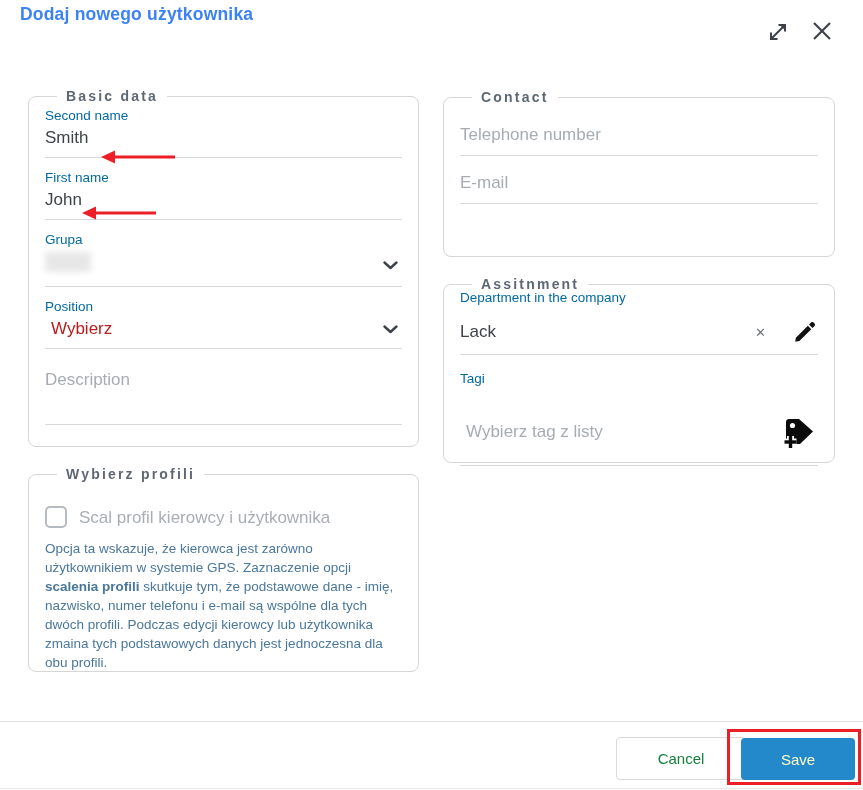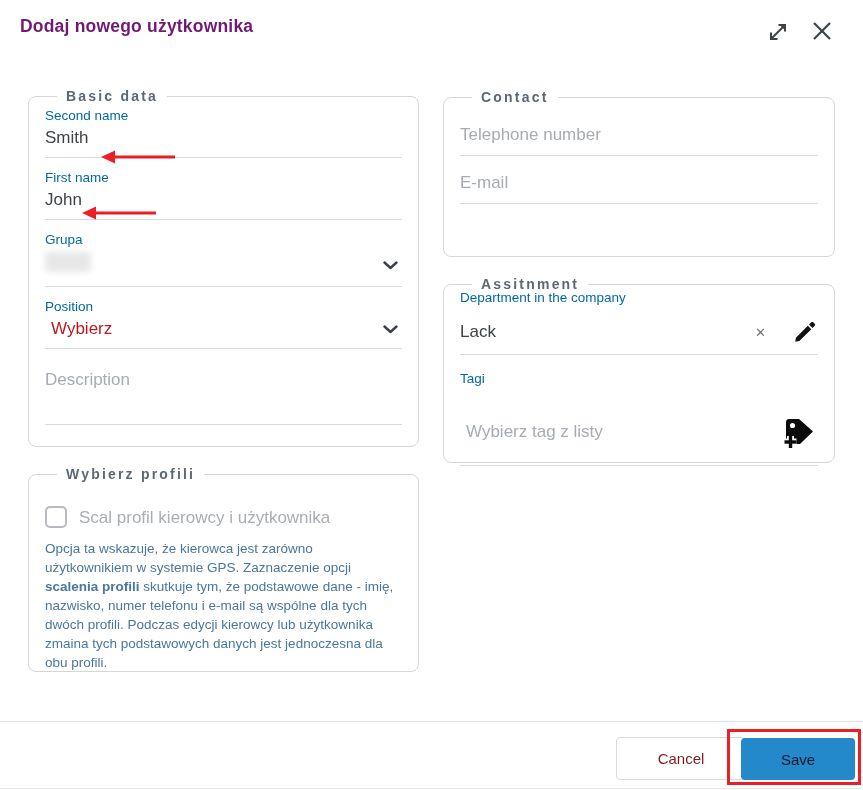--- a/index.html
+++ b/index.html
@@ -1,21 +1,21 @@
 <!DOCTYPE html>
 <html><head>
 <meta charset="utf-8">
 <style>
   * { margin:0; padding:0; box-sizing:border-box; }
   html,body { width:863px; height:790px; background:#ffffff;
     font-family:"Liberation Sans", sans-serif; }
   .stage { position:relative; width:863px; height:790px; background:#fff; overflow:hidden; }
 
   
-  .dlg-title { position:absolute; left:20px; top:16px; font-size:17.5px; font-weight:700; color:#701a75; letter-spacing:.2px; }
+  .dlg-title { position:absolute; left:20px; top:4px; font-size:17.5px; font-weight:700; color:#3b82f6; letter-spacing:.2px; }
   .icon-btn { position:absolute; background:none; border:none; cursor:pointer; padding:0; }
   .btn-expand { left:766px; top:20px; width:24px; height:24px; }
   .btn-close  { left:808px; top:17px; width:28px; height:28px; }
 
   
   fieldset { position:absolute; border:1px solid #d6d6d6; border-radius:8px; background:#fff; }
   legend { margin-left:12px; padding:0 9px; font-size:14px; font-weight:600; color:#5d6874; letter-spacing:2.2px; }
   .fs-basic   { left:28px;  top:88px;  width:391px; height:359px; padding:4px 16px 0; }
   .fs-merge   { left:28px;  top:466px; width:391px; height:206px; padding:10px 16px 0; }
   .fs-contact { left:443px; top:89px;  width:392px; height:168px; padding:20px 16px 0; }
@@ -53,24 +53,24 @@
   
   .arrow-ann { position:absolute; pointer-events:none; }
   .red-rect { position:absolute; left:727px; top:729px; width:134px; height:56px;
     border:3px solid #ec1f26; pointer-events:none; z-index:5; }
 
   
   .footer-line { position:absolute; left:0; top:721px; width:863px; height:1px; background:#e1e1e1; }
   .bottom-line { position:absolute; left:0; top:788px; width:863px; height:1px; background:#e7e7e7; }
   .btn-cancel { position:absolute; left:616px; top:737px; width:130px; height:43px;
     background:#fff; border:1px solid #d9d9d9; border-radius:4px;
-    font-family:"Liberation Sans", sans-serif; font-size:15px; color:#7f1d1d; cursor:pointer; }
+    font-family:"Liberation Sans", sans-serif; font-size:15px; color:#15803d; cursor:pointer; }
   .btn-save { position:absolute; left:741px; top:738px; width:114px; height:42px;
     background:#2389ca; border:none; border-radius:4px;
-    font-family:"Liberation Sans", sans-serif; font-size:15px; color:#0f172a; cursor:pointer; z-index:4; }
+    font-family:"Liberation Sans", sans-serif; font-size:15px; color:#fef9c3; cursor:pointer; z-index:4; }
 </style>
 </head>
 <body>
 
 <div class="stage">
 
   <div class="dlg-title">Dodaj nowego użytkownika</div>
 
   <button class="icon-btn btn-expand">
     <span>

